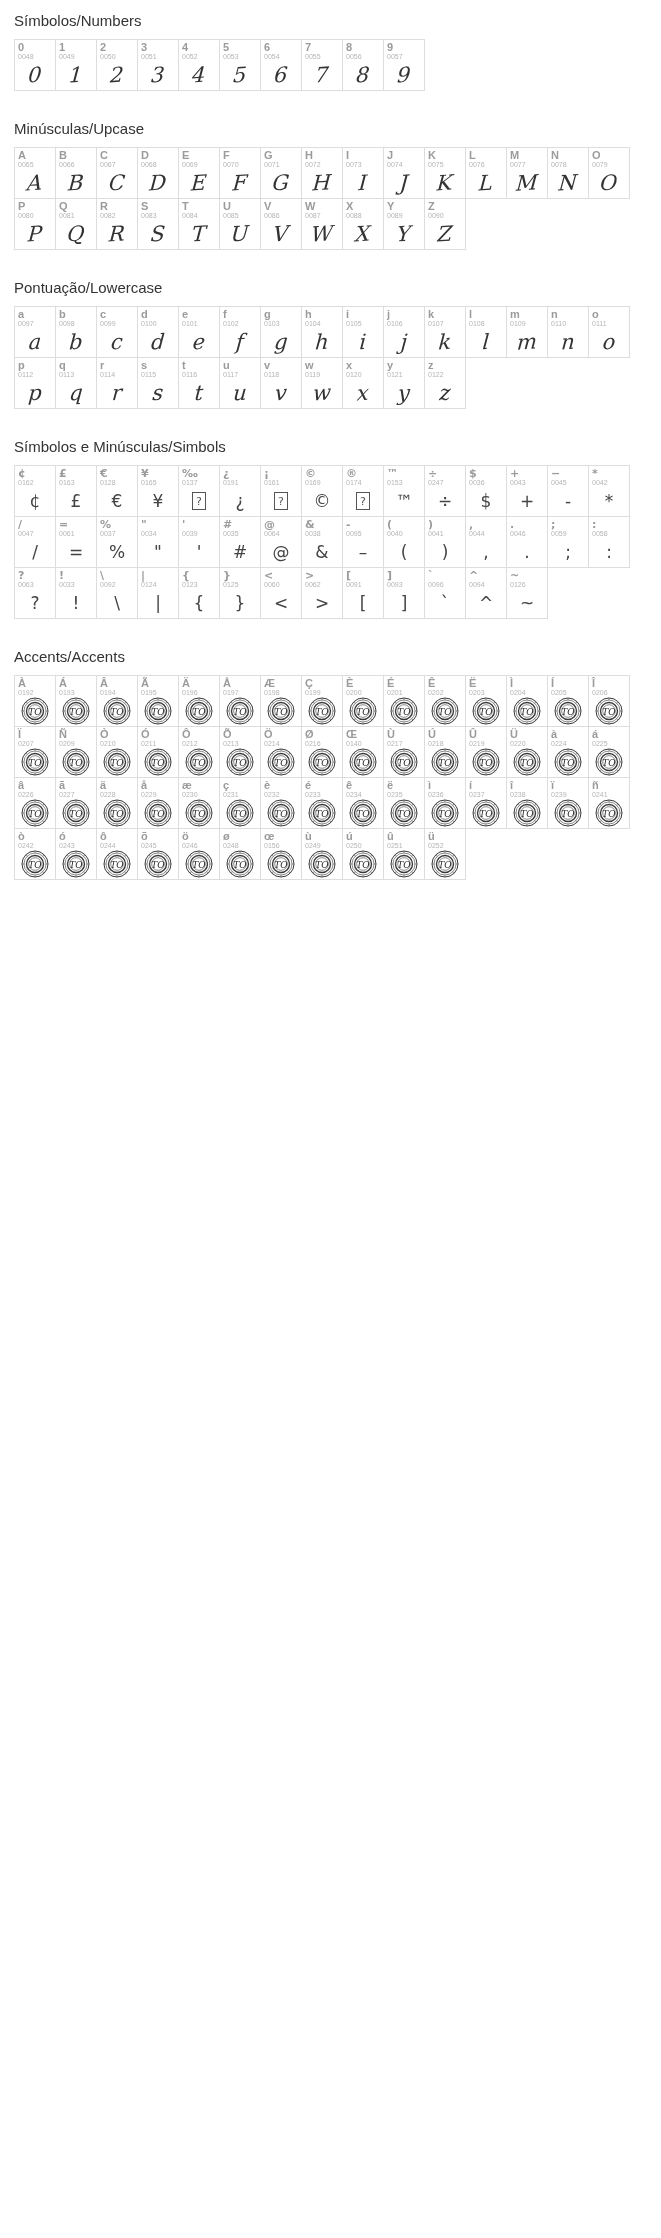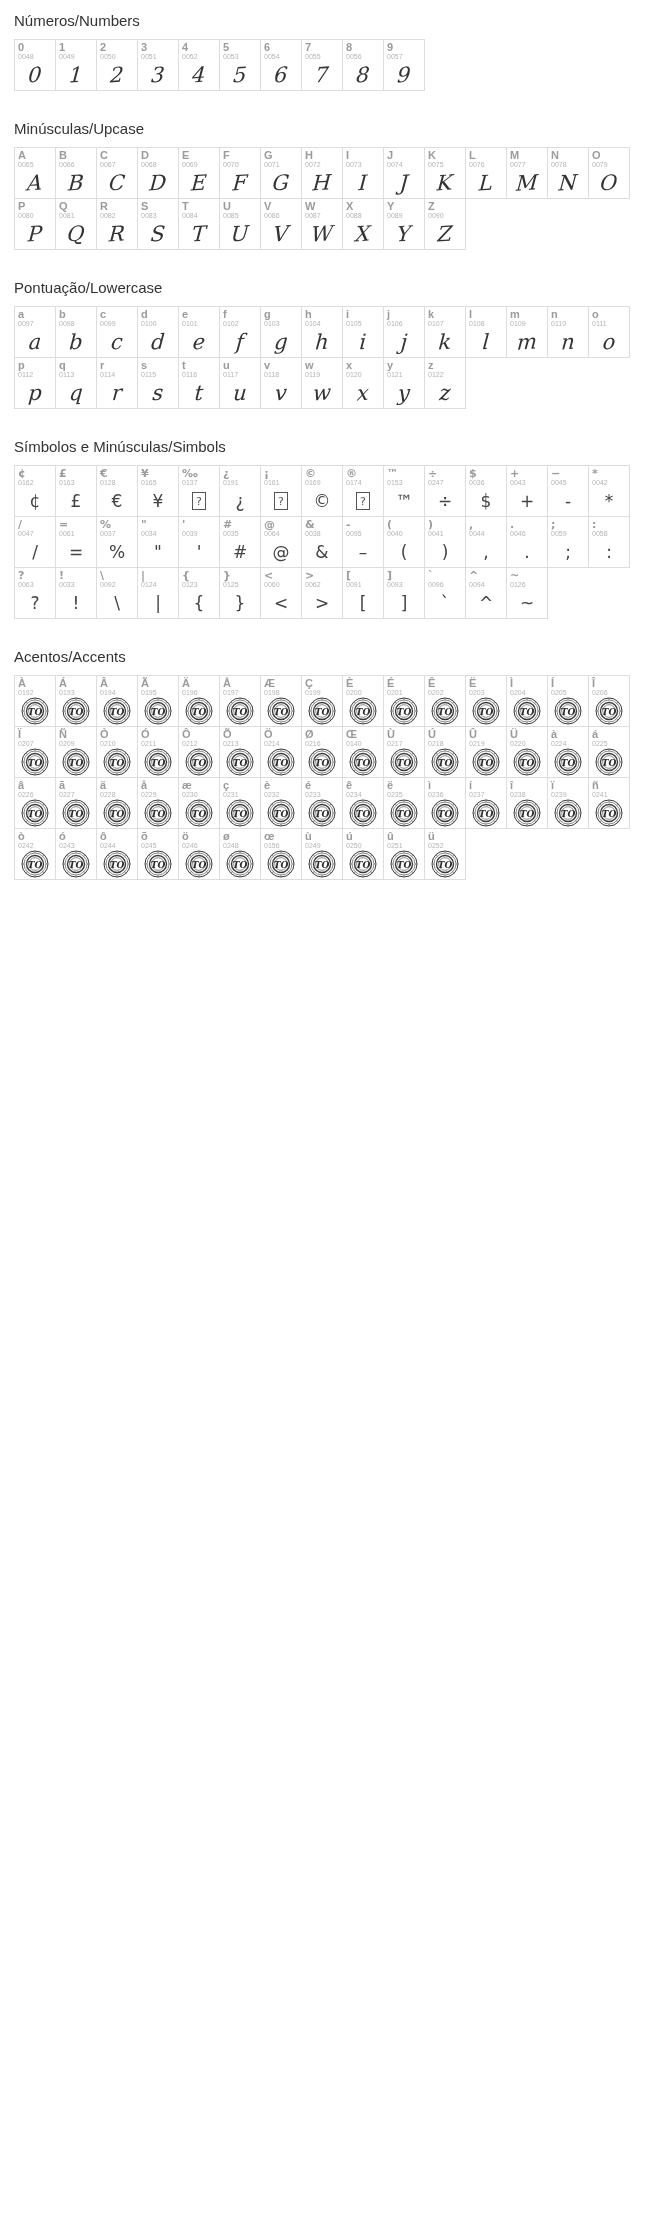--- a/index.html
+++ b/index.html
@@ -83,33 +83,33 @@
     position: relative;
     font-family: "DejaVu Sans", sans-serif;
     font-size: 11px;
     line-height: 18px;
     text-align: center;
     color: #555;
     font-style: normal;
   }
   
   .seal {
-    width: 28px; height: 28px; font-weight: bold;
+    width: 28px; height: 28px;
   }
   .seal svg { display: block; }
 
   .grid-symbols .cell .ch { font-family: "DejaVu Sans", sans-serif; font-weight: bold; }
 </style>
 </head>
 <body>
 
 <div class="page">
   <div id="sections-root">
       <div class="section">
-        <div class="section-title">Números/Numbers</div>
+        <div class="section-title">Símbolos/Numbers</div>
         <div class="grid">
           <div class="cell">
             <div class="ch">0</div>
             <div class="code">0048</div>
             <div class="glyph script">0</div>
           </div>
           <div class="cell">
             <div class="ch">1</div>
             <div class="code">0049</div>
             <div class="glyph script">1</div>
@@ -646,21 +646,21 @@
             <div class="glyph sym">^</div>
           </div>
           <div class="cell">
             <div class="ch">~</div>
             <div class="code">0126</div>
             <div class="glyph sym">~</div>
           </div>
         </div>
       </div>
       <div class="section">
-        <div class="section-title">Acentos/Accents</div>
+        <div class="section-title">Accents/Accents</div>
         <div class="grid">
           <div class="cell">
             <div class="ch">À</div>
             <div class="code">0192</div>
             <div class="glyph">
               <span class="seal">
 <svg class="sealsvg" width="28" height="28" viewBox="0 0 28 28" xmlns="http://www.w3.org/2000/svg">
   <circle cx="14" cy="14" r="13" fill="none" stroke="#3a3a3a" stroke-width="1"></circle>
   <circle cx="14" cy="14" r="11" fill="none" stroke="#3a3a3a" stroke-width="0.6"></circle>
   <circle cx="14" cy="14" r="8.5" fill="none" stroke="#3a3a3a" stroke-width="1.4"></circle>

